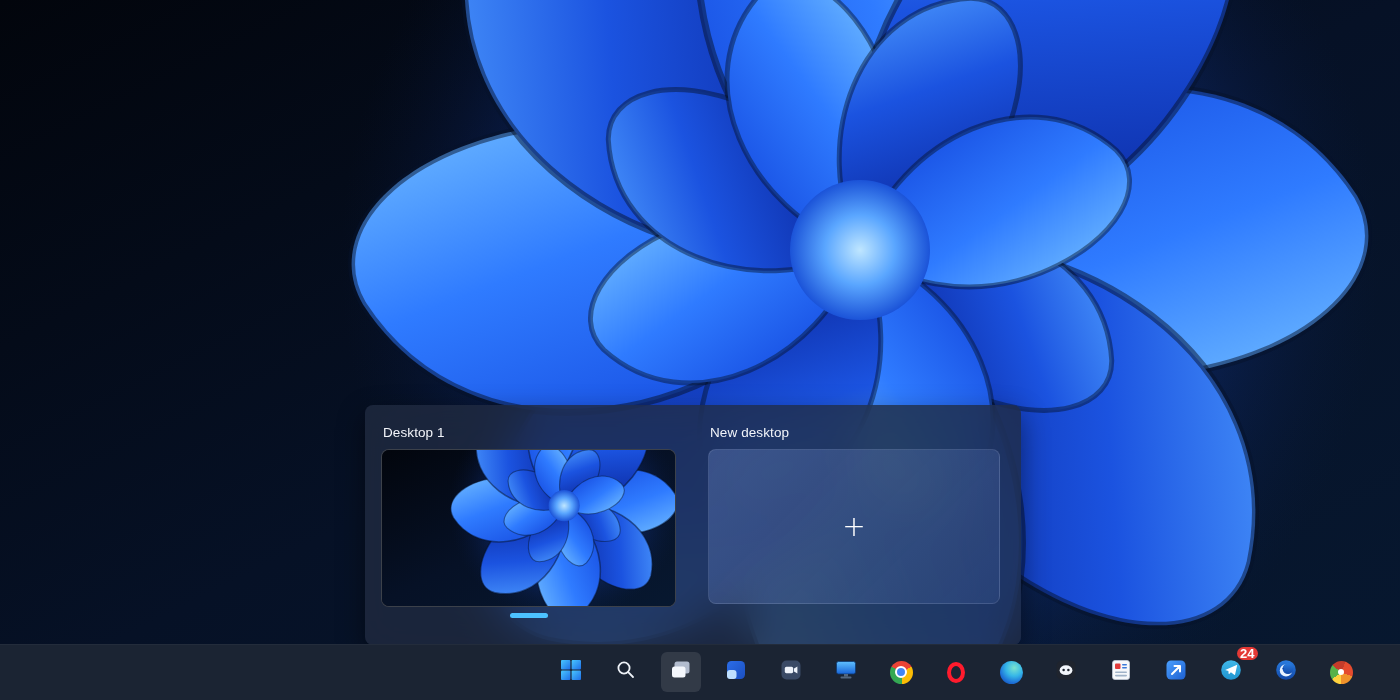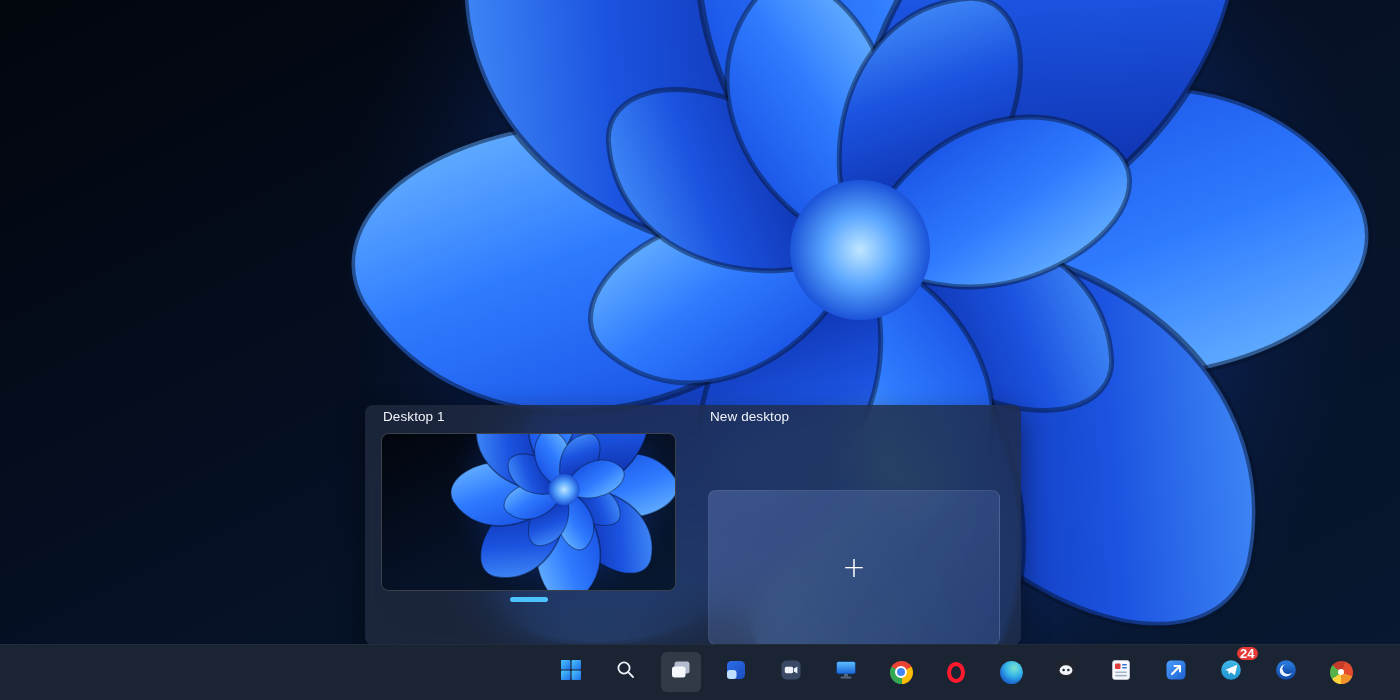--- a/index.html
+++ b/index.html
@@ -14,38 +14,38 @@
   .wallpaper svg{display:block;width:100%;height:100%;}
 
   
   .taskview-panel{
     position:absolute;left:365px;top:405px;width:656px;height:240px;
     background:rgba(32,42,64,0.80);
     backdrop-filter:blur(22px) saturate(120%);
     border-radius:8px;
     box-shadow:0 10px 28px rgba(0,0,0,0.45);
     display:flex;gap:32px;
-    padding:4px 16px 0 16px;box-sizing:border-box;
+    padding:20px 16px 0 16px;box-sizing:border-box;
   }
   .desktop-tile{width:295px;display:flex;flex-direction:column;}
   .tile-label{
     color:#f2f5fa;font-size:13.5px;line-height:15px;margin:0 0 9px 2px;
     font-weight:400;letter-spacing:.1px;
   }
   .desktop-thumb{
     width:295px;height:158px;border-radius:8px;overflow:hidden;
     border:1px solid rgba(255,255,255,0.22);box-sizing:border-box;
     background:#060c18;cursor:pointer;
   }
   .desktop-thumb svg{display:block;width:100%;height:100%;}
   .active-indicator{
     width:38px;height:4.5px;border-radius:3px;background:#4cc2ff;
     margin:6px auto 0 auto;
   }
-  .new-desktop-col{width:292px;display:flex;flex-direction:column;justify-content:space-between;}
+  .new-desktop-col{width:292px;display:flex;flex-direction:column;}
   .new-desktop-tile{
     width:292px;height:155px;border-radius:8px;cursor:pointer;
     background:linear-gradient(135deg, rgba(125,155,225,0.30), rgba(80,110,180,0.20));
     border:1px solid rgba(255,255,255,0.10);box-sizing:border-box;
     display:flex;align-items:center;justify-content:center;
   }
   .plus-glyph{
     color:#ffffff;font-size:28px;font-weight:200;line-height:28px;
     font-family:"DejaVu Sans", sans-serif;
   }

